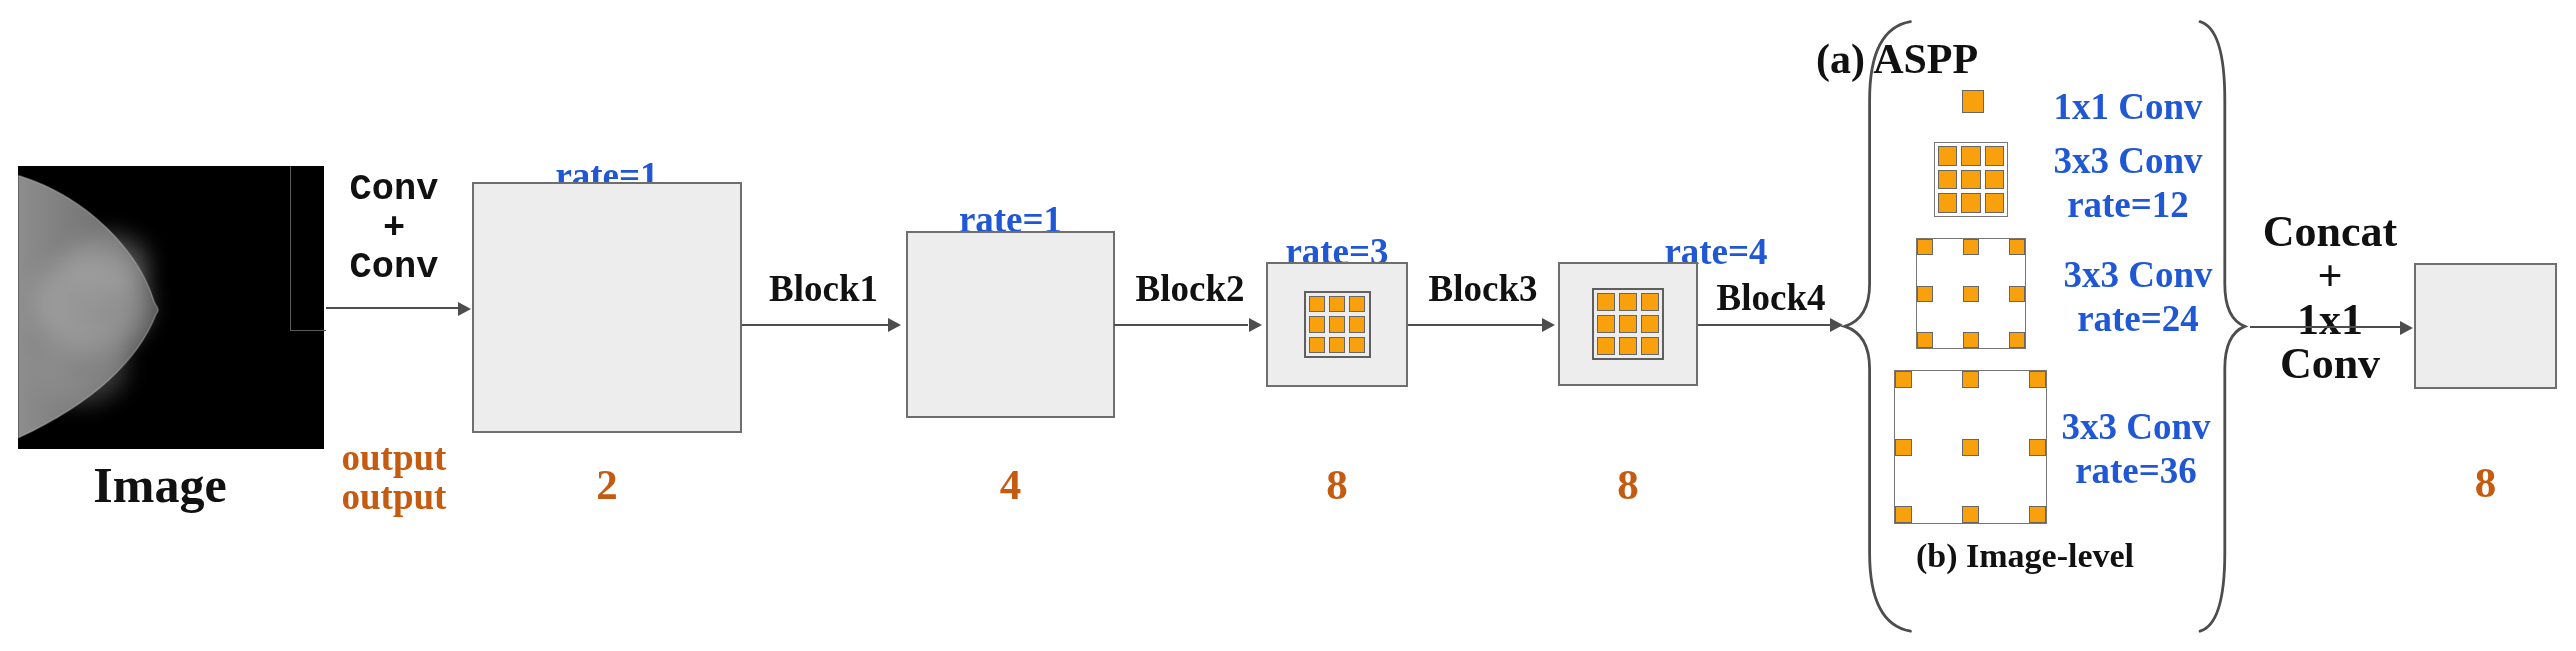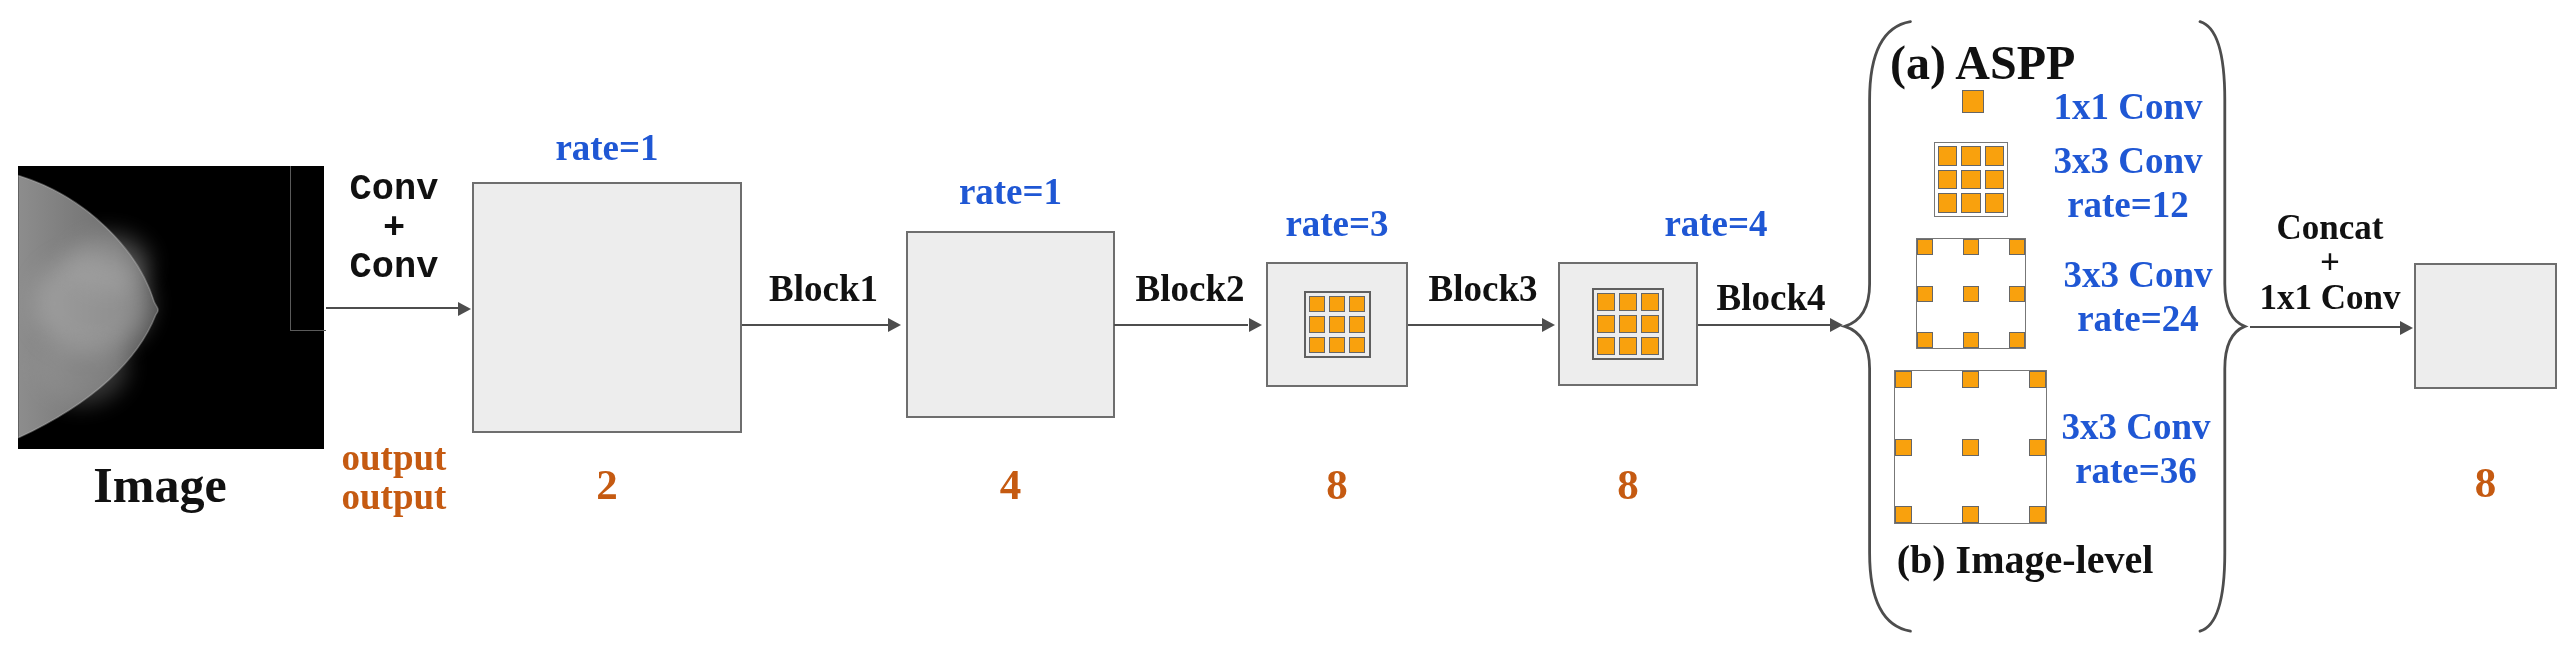--- a/index.html
+++ b/index.html
@@ -20,21 +20,21 @@
   .ctr{text-align:center;}
   
   .mammo{left:18.4px;top:166px;width:306px;height:283px;background:#000;}
   .mammo svg{display:block;}
   .mammo-inset{left:290px;top:166px;width:35px;height:164px;border-left:1.6px solid #5a5a5a;border-bottom:1.6px solid #5a5a5a;}
   .image-label{left:48px;top:456px;width:224px;font-size:50px;}
   
   .stack3{font-size:37px;line-height:1.05;}
   .stem-label{left:318px;top:170px;width:152px;font-family:Liberation Mono, monospace;}
   .os-label{left:318px;top:439px;width:152px;font-size:37px;line-height:1.05;color:var(--label-orange);}
-  .rate{font-size:37px;color:var(--accent-blue);}
+  .rate{font-size:37px;color:var(--accent-blue);margin-top:28px;}
   .stride-num{font-size:43px;color:var(--label-orange);}
   .blk-label{font-size:37px;}
   
   .fbox{background:var(--box-fill);border:2.4px solid var(--box-border);box-sizing:border-box;display:flex;align-items:center;justify-content:center;}
   .box1{left:472px;top:182px;width:270px;height:251px;}
   .box2{left:906px;top:231px;width:209px;height:187px;}
   .box3{left:1266px;top:262px;width:142px;height:125px;}
   .box4{left:1558px;top:262px;width:140px;height:124px;}
   .boxF{left:2414px;top:263px;width:143px;height:126px;}
   
@@ -43,28 +43,28 @@
   
   .g-dense{display:grid;grid-template-columns:repeat(3,1fr);grid-template-rows:repeat(3,1fr);gap:4px;padding:3.2px;border:2.4px solid #5f5f5f;background:var(--box-fill);box-sizing:border-box;}
   .g-dense i, .g-sparse i, .k1x1{display:block;background:var(--square-orange);border:1.6px solid #666;box-sizing:border-box;}
   .g-dense i{width:auto;height:auto;}
   .g12{width:74px;height:75px;border:1.6px solid #777;background:#fff;}
   .g-sparse{display:grid;justify-content:space-between;align-content:space-between;border:1.6px solid #777;background:#fff;box-sizing:border-box;}
   .g24{left:1916px;top:238px;width:110px;height:111px;grid-template-columns:repeat(3,16px);grid-template-rows:repeat(3,16px);}
   .g36{left:1894px;top:370px;width:153px;height:154px;grid-template-columns:repeat(3,17px);grid-template-rows:repeat(3,17px);}
   .k1x1{left:1962px;top:90px;width:22.4px;height:23px;}
   
-  .aspp-title{left:1890px;top:35px;font-size:48px;}
+  .aspp-title{left:1816px;top:35px;font-size:42px;}
   .branch-label{color:var(--accent-blue);font-size:37px;line-height:1.2;text-align:center;}
   .bl-1x1{left:2016px;top:85px;width:224px;}
   .bl-12{left:2016px;top:139px;width:224px;}
   .bl-24{left:2024px;top:253px;width:228px;}
   .bl-36{left:2022px;top:405px;width:228px;}
-  .b-label{left:1889px;top:534px;width:272px;font-size:40px;line-height:1.3;}
-  .concat-label{left:2242px;top:210px;width:176px;font-size:35px;line-height:1.0;}
+  .b-label{left:1889px;top:534px;width:272px;font-size:34px;line-height:1.3;}
+  .concat-label{left:2242px;top:210px;width:176px;font-size:44px;line-height:1.0;}
   .brace-svg{left:1832px;top:16px;}
 </style>
 </head>
 <body>
 
 <div class="canvas">
 
   <div class="abs mammo">
     <svg width="306" height="283" viewBox="0 0 382 354">
       <defs>

